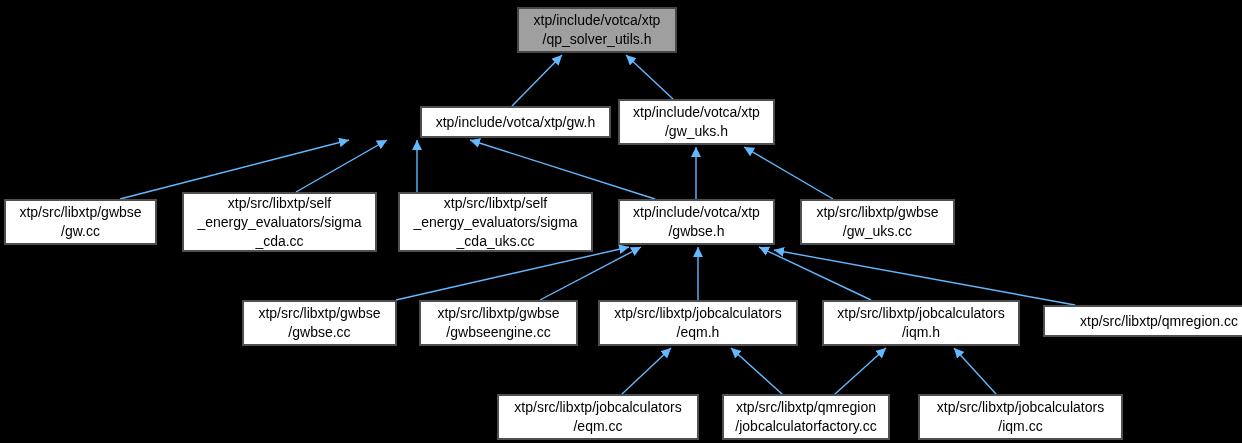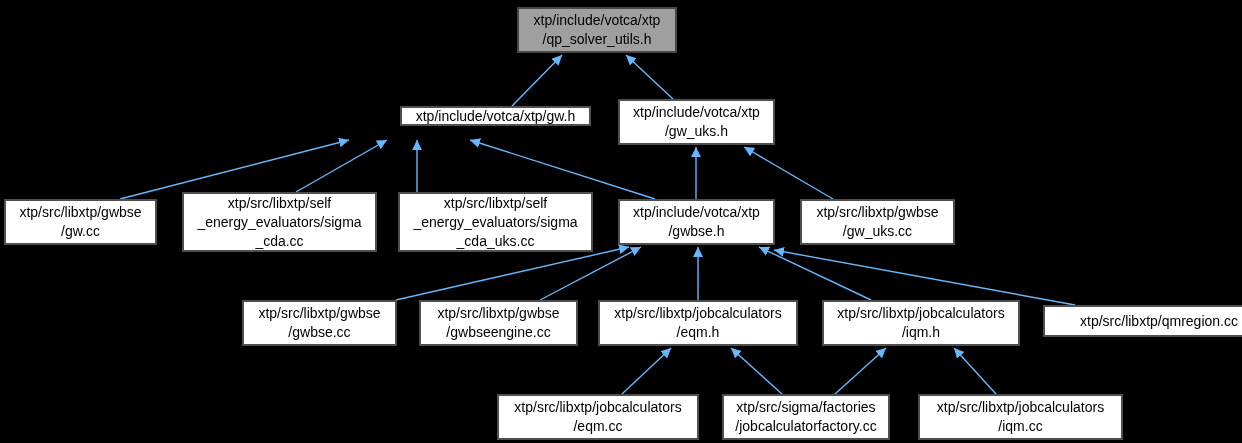--- a/index.html
+++ b/index.html
@@ -60,21 +60,21 @@
     <line class="edge" x1="1075" y1="305" x2="774" y2="250" marker-end="url(#arrow)" stroke="#63b8ff"></line>
     <line class="edge" x1="622" y1="394" x2="671" y2="348" marker-end="url(#arrow)" stroke="#63b8ff"></line>
     <line class="edge" x1="782" y1="394" x2="731" y2="348" marker-end="url(#arrow)" stroke="#63b8ff"></line>
     <line class="edge" x1="835" y1="394" x2="886" y2="348" marker-end="url(#arrow)" stroke="#63b8ff"></line>
     <line class="edge" x1="996" y1="394" x2="954" y2="348" marker-end="url(#arrow)" stroke="#63b8ff"></line>
   </svg>
 
   <div class="node root" style="left:517px; top:7px; width:160px; height:46px">xtp/include/votca/xtp
 /qp_solver_utils.h</div>
 
-  <div class="node" style="left:400px; top:106px; width:191px; height:20px">xtp/include/votca/xtp/gw.h</div>
+  <div class="node" style="left:420px; top:106px; width:191px; height:32px">xtp/include/votca/xtp/gw.h</div>
 
   <div class="node" style="left:618px; top:99px; width:157px; height:46px">xtp/include/votca/xtp
 /gw_uks.h</div>
 
   <div class="node" style="left:4px; top:199px; width:153px; height:46px">xtp/src/libxtp/gwbse
 /gw.cc</div>
 
   <div class="node" style="left:182px; top:192px; width:195px; height:60px">xtp/src/libxtp/self
 _energy_evaluators/sigma
 _cda.cc</div>
@@ -99,19 +99,19 @@
 /eqm.h</div>
 
   <div class="node" style="left:822px; top:300px; width:198px; height:46px">xtp/src/libxtp/jobcalculators
 /iqm.h</div>
 
   <div class="node" style="left:1043px; top:305px; width:232px; height:32px">xtp/src/libxtp/qmregion.cc</div>
 
   <div class="node" style="left:497px; top:394px; width:202px; height:46px">xtp/src/libxtp/jobcalculators
 /eqm.cc</div>
 
-  <div class="node" style="left:722px; top:394px; width:168px; height:46px">xtp/src/sigma/factories
+  <div class="node" style="left:722px; top:394px; width:168px; height:46px">xtp/src/libxtp/qmregion
 /jobcalculatorfactory.cc</div>
 
   <div class="node" style="left:918px; top:394px; width:205px; height:46px">xtp/src/libxtp/jobcalculators
 /iqm.cc</div>
 
 </div>
 
 </body></html>

